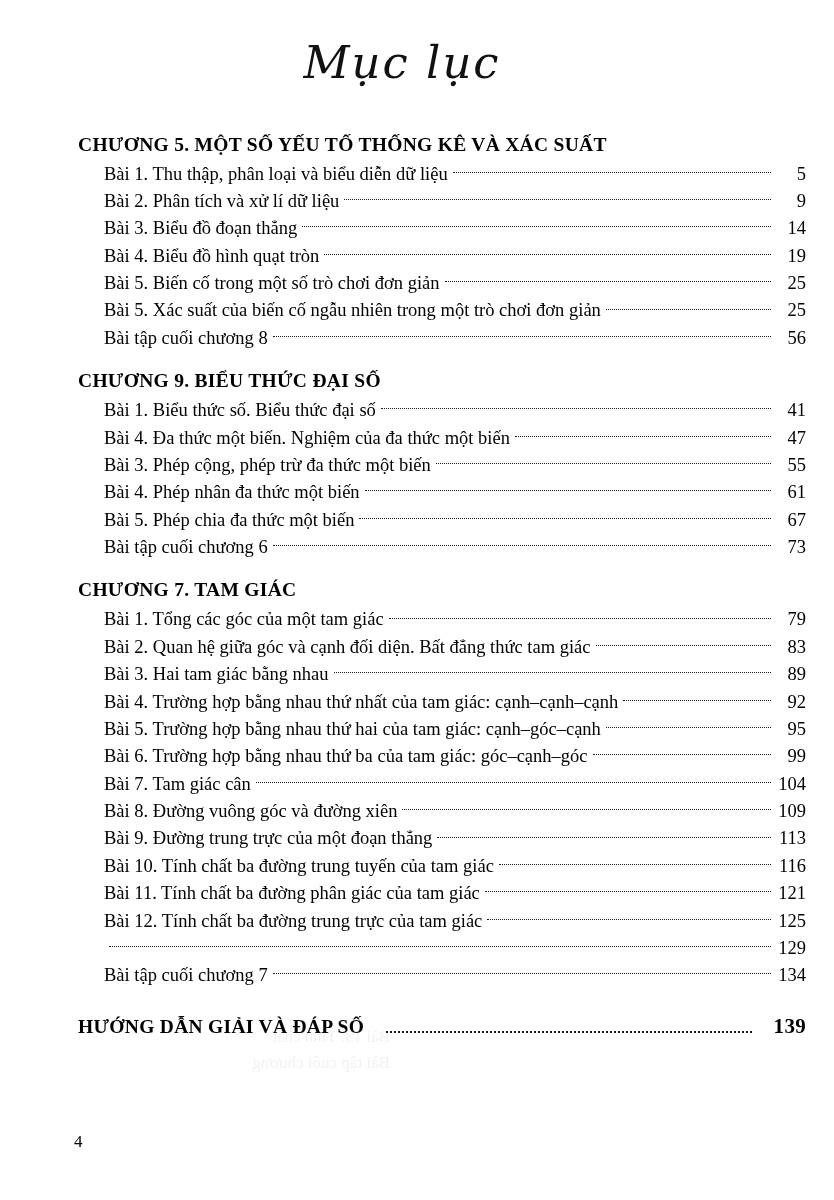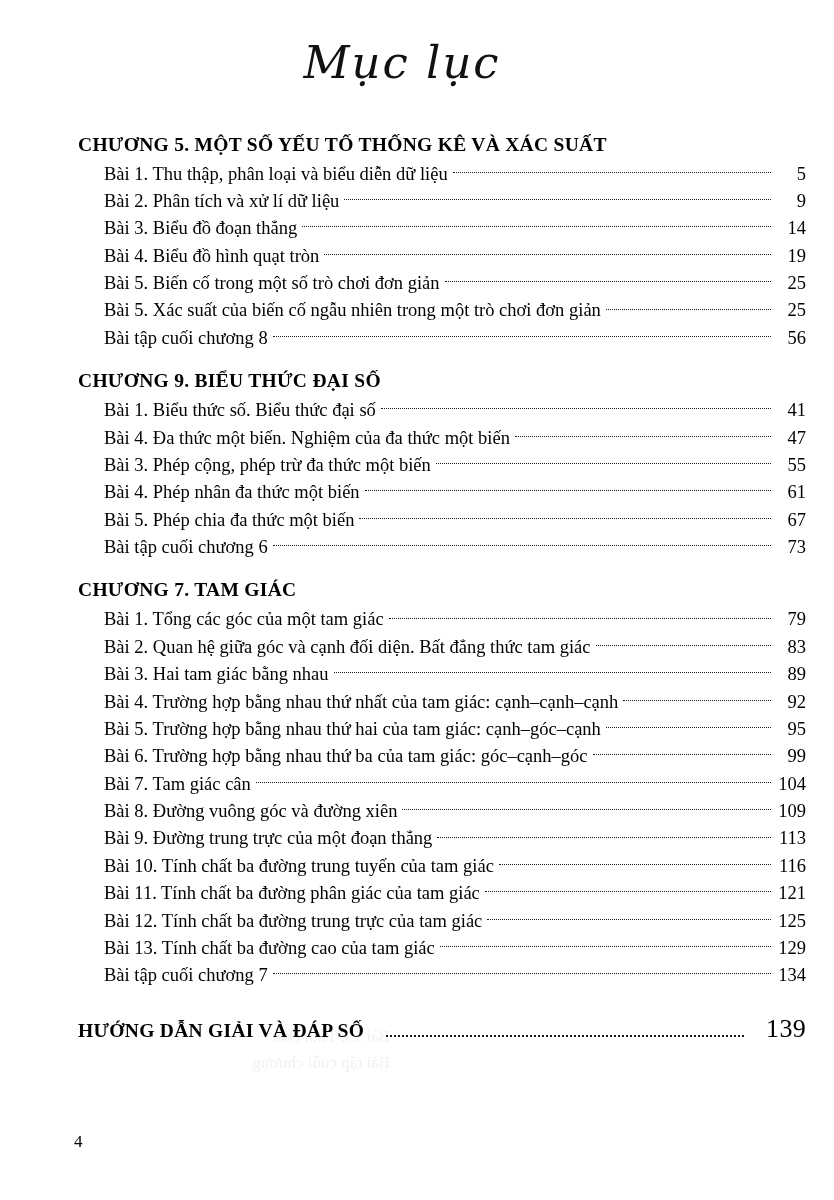--- a/index.html
+++ b/index.html
@@ -78,22 +78,22 @@
     border-bottom: 2px dotted #1a1a1a;
     margin: 0 6px 5px 6px;
   }
   .page-num {
     white-space: nowrap;
     font-size: 18.5px;
     min-width: 30px;
     text-align: right;
   }
   .chapter-title .page-num {
-    font-size: 26px;
-    font-weight: normal;
+    font-size: 21px;
+    font-weight: bold;
     text-align: right;
   }
   .final-section {
     margin-top: 24px;
   }
   .folio {
     position: absolute;
     left: 74px;
     bottom: 48px;
     font-size: 17px;
@@ -252,21 +252,20 @@
         <span class="label">Bài 11. Tính chất ba đường phân giác của tam giác</span>
         <span class="leader"></span>
         <span class="page-num">121</span>
       </div>
       <div class="entry">
         <span class="label">Bài 12. Tính chất ba đường trung trực của tam giác</span>
         <span class="leader"></span>
         <span class="page-num">125</span>
       </div>
       <div class="entry">
-        <span class="label">Bài 13. Tính chất ba đường cao của tam giác</span>
         <span class="leader"></span>
         <span class="page-num">129</span>
       </div>
       <div class="entry">
         <span class="label">Bài tập cuối chương 7</span>
         <span class="leader"></span>
         <span class="page-num">134</span>
       </div>
     </div>
 

